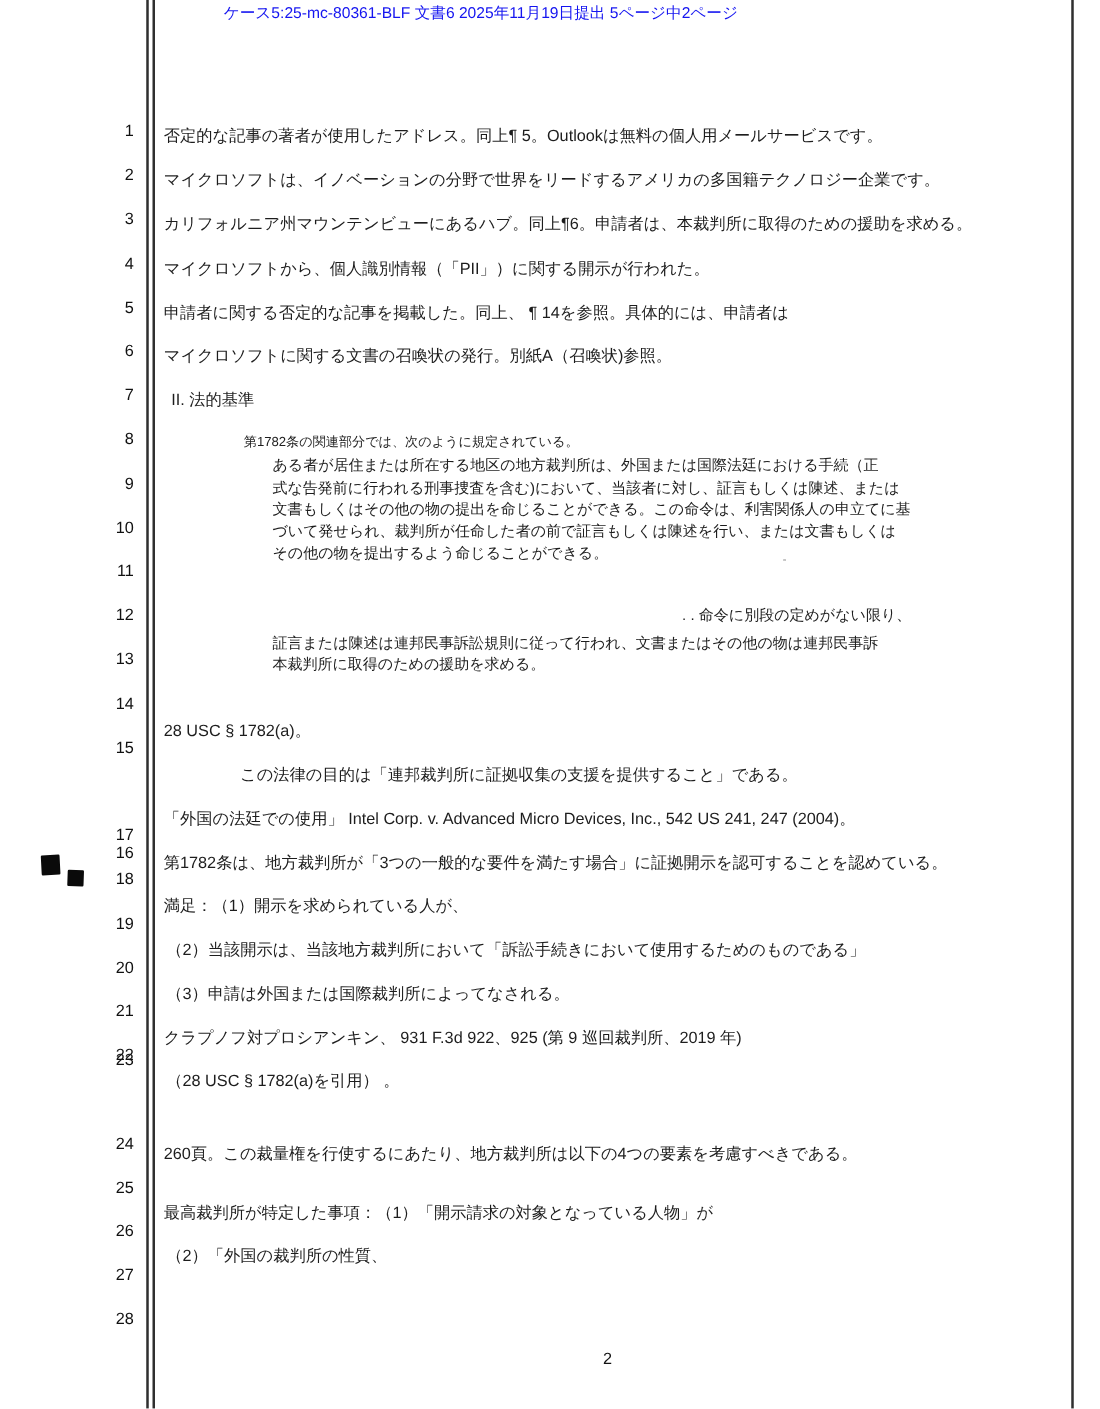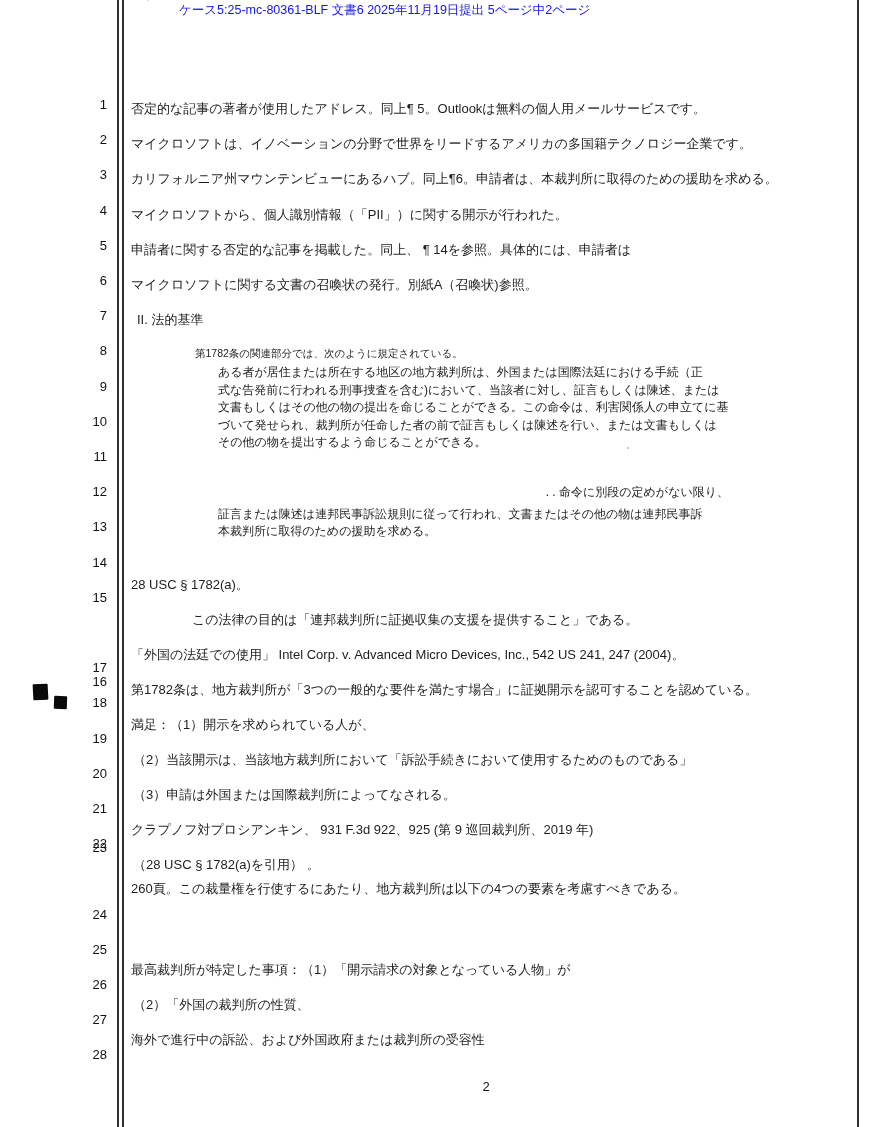--- a/index.html
+++ b/index.html
@@ -112,19 +112,18 @@
 
   <div class="t" style="left:131px;top:576px">28 USC § 1782(a)。</div>
   <div class="t" style="left:192px;top:611px">この法律の目的は「連邦裁判所に証拠収集の支援を提供すること」である。</div>
   <div class="t" style="left:131px;top:646px">「外国の法廷での使用」 Intel Corp. v. Advanced Micro Devices, Inc., 542 US 241, 247 (2004)。</div>
   <div class="t" style="left:131px;top:681px">第1782条は、地方裁判所が「3つの一般的な要件を満たす場合」に証拠開示を認可することを認めている。</div>
   <div class="t" style="left:131px;top:716px">満足：（1）開示を求められている人が、</div>
   <div class="t" style="left:133px;top:751px">（2）当該開示は、当該地方裁判所において「訴訟手続きにおいて使用するためのものである」</div>
   <div class="t" style="left:133px;top:786px">（3）申請は外国または国際裁判所によってなされる。</div>
   <div class="t" style="left:131px;top:821px">クラプノフ対プロシアンキン、 931 F.3d 922、925 (第 9 巡回裁判所、2019 年)</div>
   <div class="t" style="left:133px;top:856px">（28 USC § 1782(a)を引用） 。</div>
-  <div class="t" style="left:131px;top:880px">260頁。この裁量権を行使するにあたり、地方裁判所は以下の4つの要素を考慮すべきである。</div>
+  <div class="t" style="left:131px;top:914px">260頁。この裁量権を行使するにあたり、地方裁判所は以下の4つの要素を考慮すべきである。</div>
   <div class="t" style="left:131px;top:961px">最高裁判所が特定した事項：（1）「開示請求の対象となっている人物」が</div>
   <div class="t" style="left:133px;top:996px">（2）「外国の裁判所の性質、</div>
-  <div class="t" style="left:131px;top:1031px">海外で進行中の訴訟、および外国政府または裁判所の受容性</div>
 
   <div class="page-num">2</div>
 </div>
 
 </body></html>

